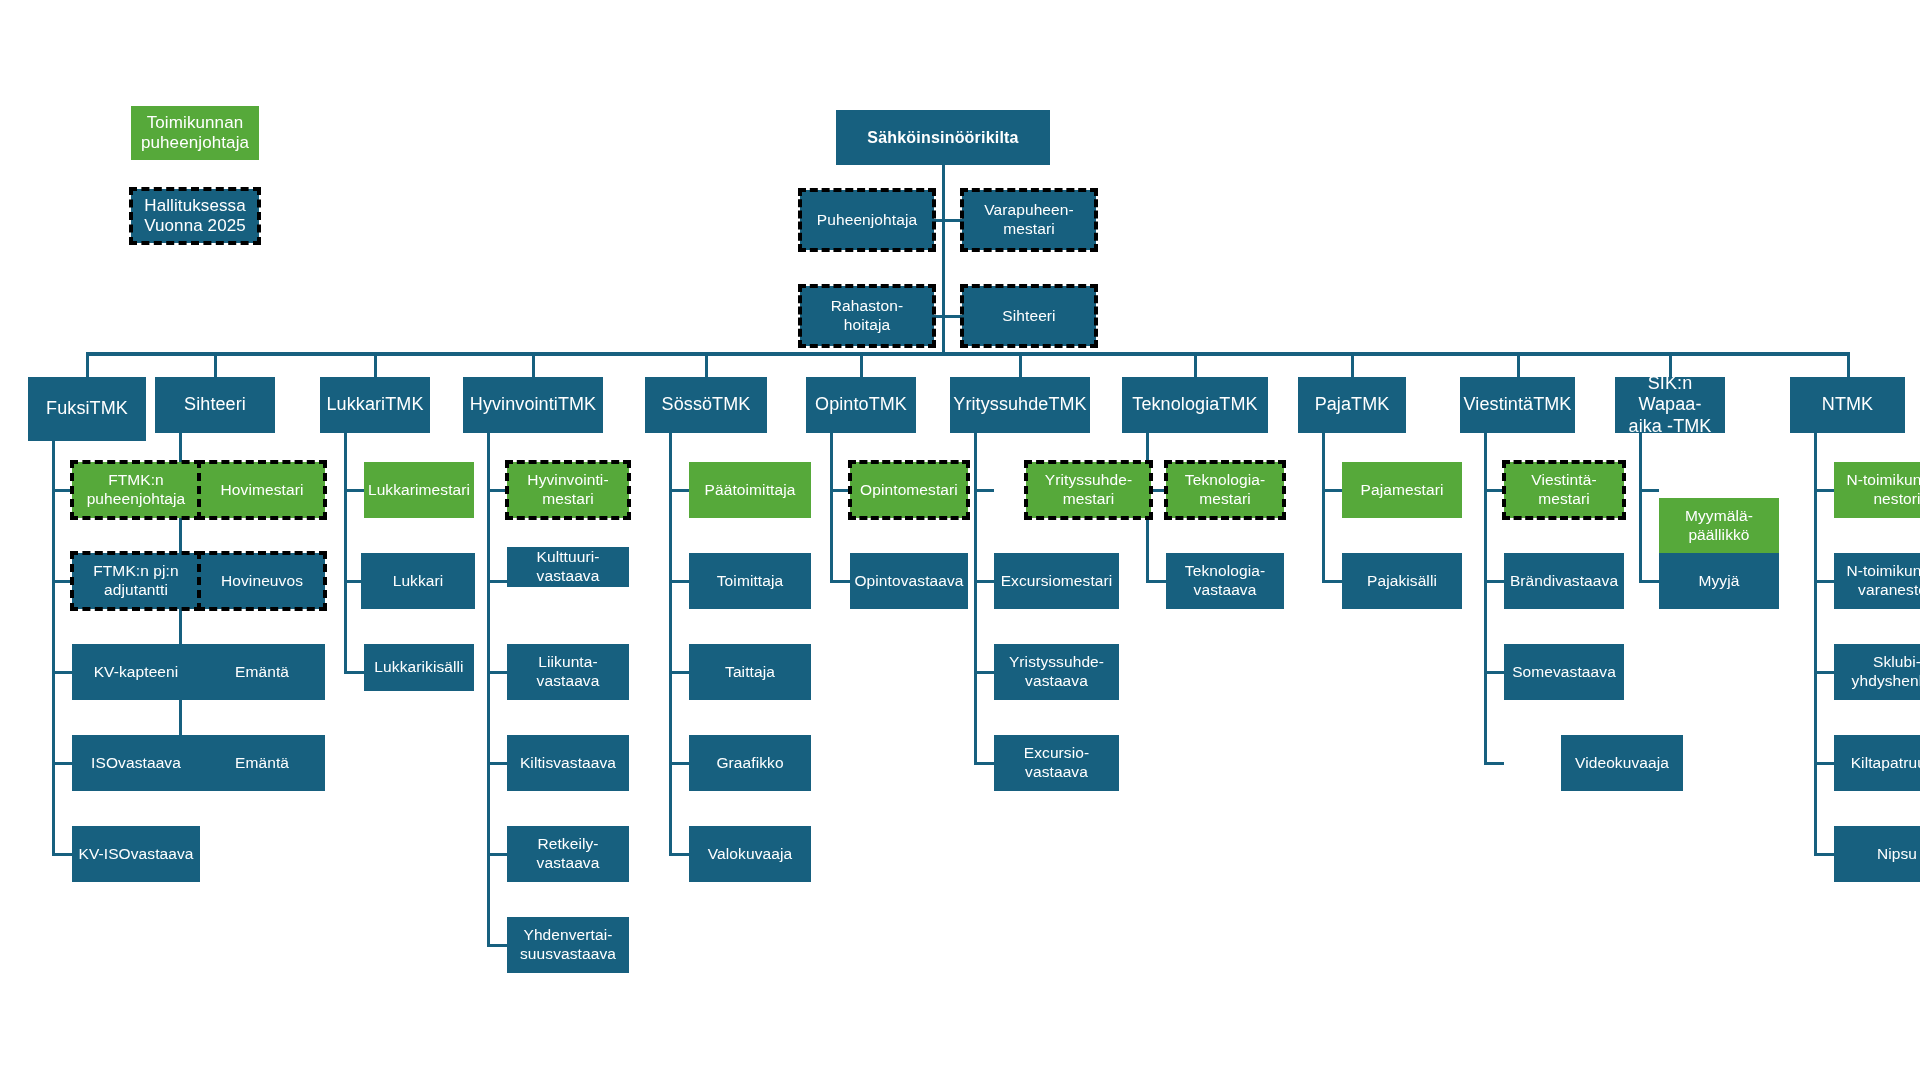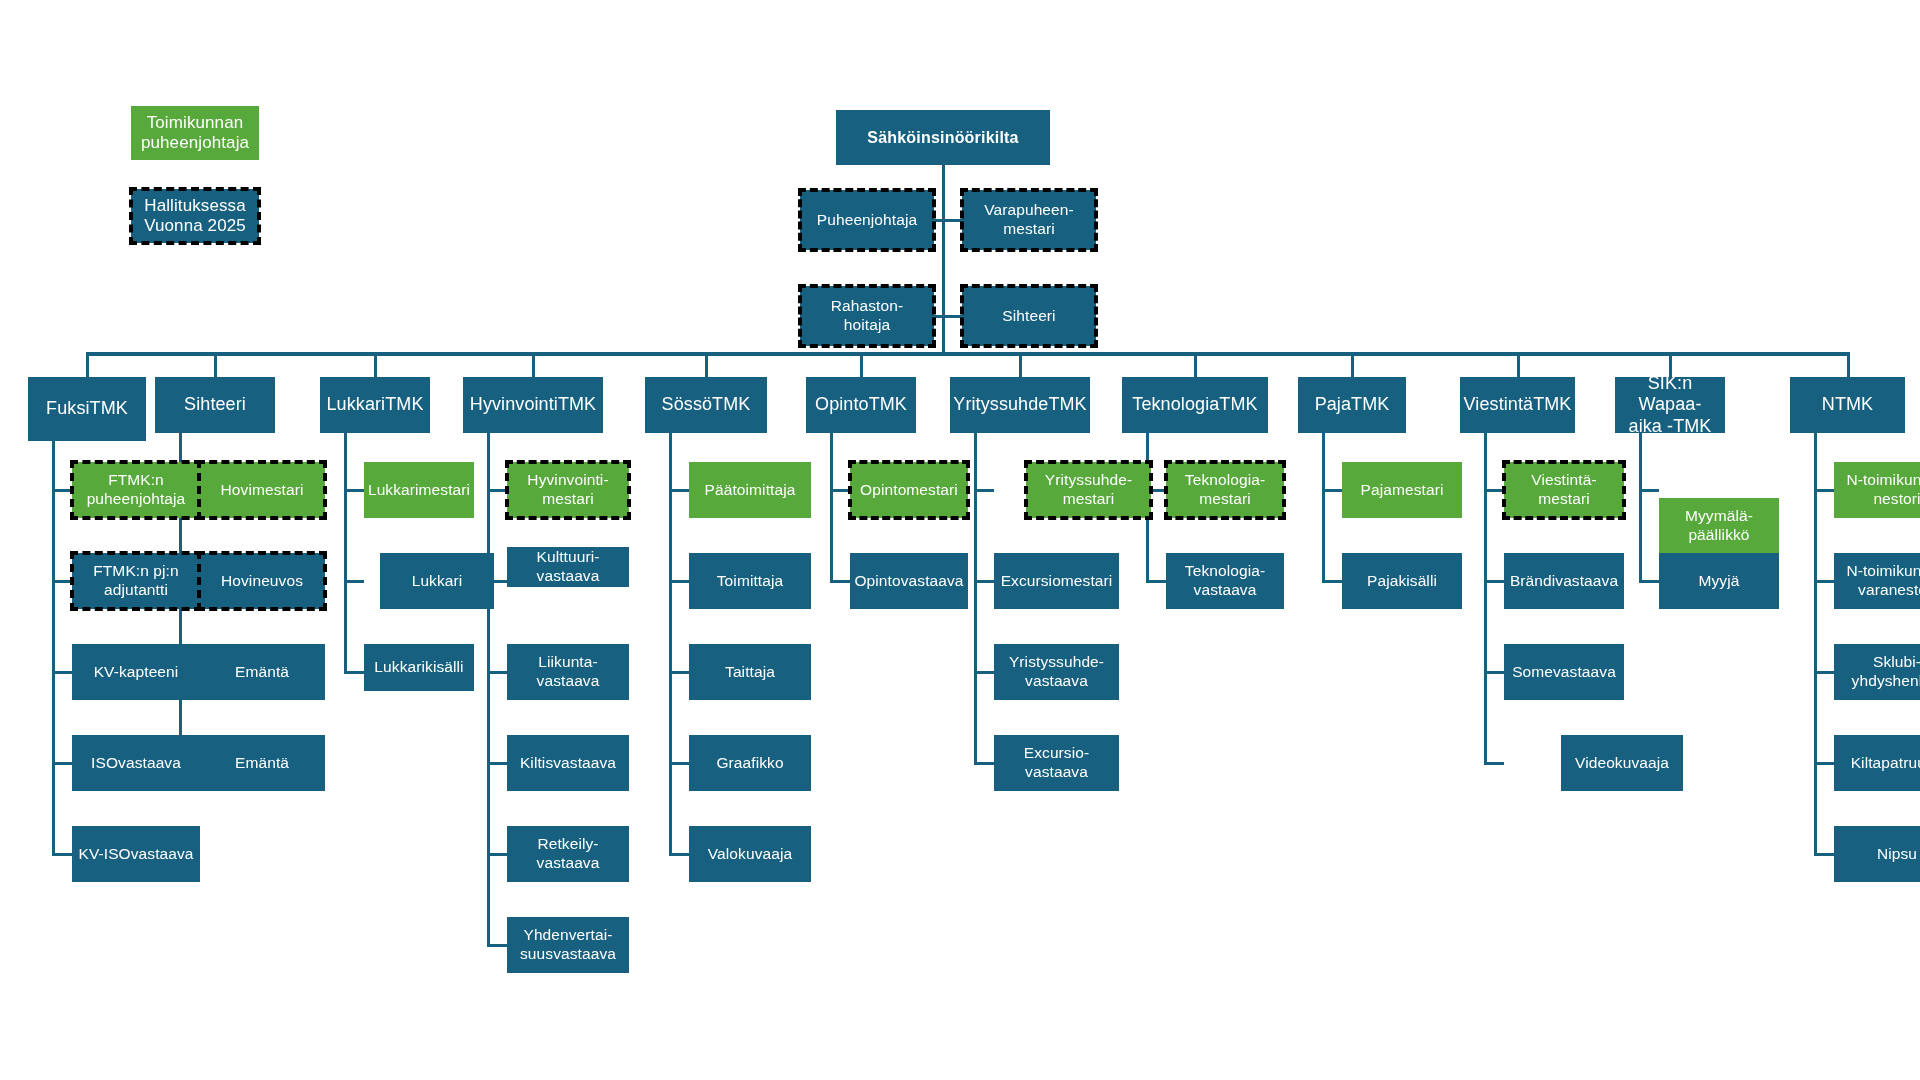--- a/index.html
+++ b/index.html
@@ -105,21 +105,21 @@
       <div class="line hline" style="left:179px;top:671px;width:20px;height:3px;"></div>
       <div class="node small" style="left:199px;top:644px;width:126px;height:56px;">Emäntä</div>
       <div class="line hline" style="left:179px;top:762px;width:20px;height:3px;"></div>
       <div class="node small" style="left:199px;top:735px;width:126px;height:56px;">Emäntä</div>
       <div class="node head" style="left:320px;top:377px;width:110px;height:56px;">LukkariTMK</div>
       <div class="line vline" style="left:374px;top:352px;height:25px;"></div>
       <div class="line vline" style="left:344px;top:433px;height:239px;"></div>
       <div class="line hline" style="left:344px;top:489px;width:20px;height:3px;"></div>
       <div class="node small green" style="left:364px;top:462px;width:110px;height:56px;">Lukkarimestari</div>
       <div class="line hline" style="left:344px;top:580px;width:20px;height:3px;"></div>
-      <div class="node small" style="left:380px;top:553px;width:114px;height:56px;">Lukkari</div>
+      <div class="node small" style="left:361px;top:553px;width:114px;height:56px;">Lukkari</div>
       <div class="line hline" style="left:344px;top:671px;width:20px;height:3px;"></div>
       <div class="node small" style="left:364px;top:644px;width:110px;height:47px;">Lukkarikisälli</div>
       <div class="node head" style="left:463px;top:377px;width:140px;height:56px;">HyvinvointiTMK</div>
       <div class="line vline" style="left:532px;top:352px;height:25px;"></div>
       <div class="line vline" style="left:487px;top:433px;height:512px;"></div>
       <div class="line hline" style="left:487px;top:489px;width:20px;height:3px;"></div>
       <div class="node small green dashed" style="left:507px;top:462px;width:122px;height:56px;">Hyvinvointi-
 mestari</div>
       <div class="line hline" style="left:487px;top:580px;width:20px;height:3px;"></div>
       <div class="node small" style="left:507px;top:547px;width:122px;height:40px;">Kulttuuri-

